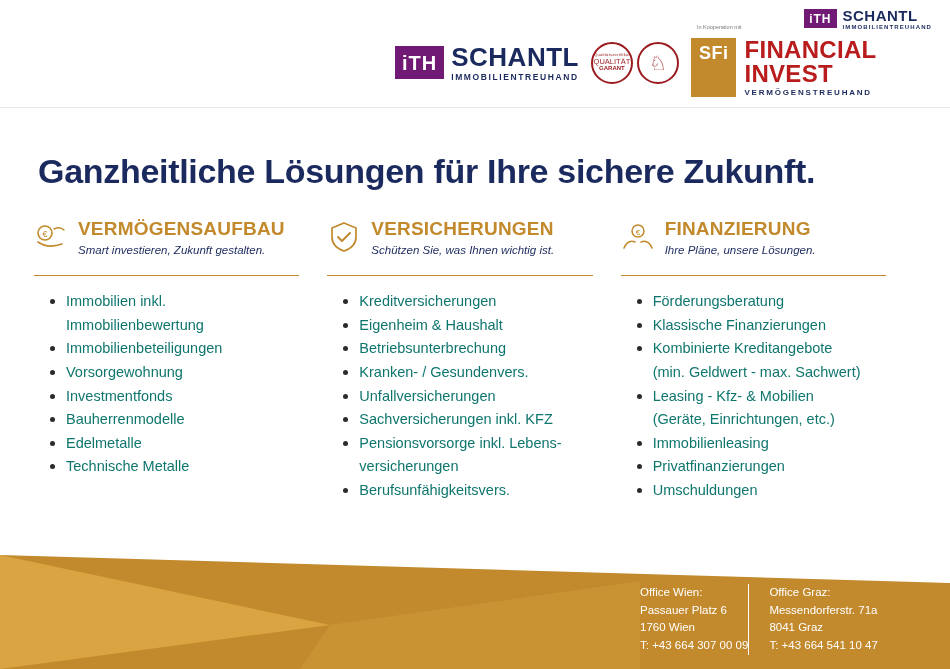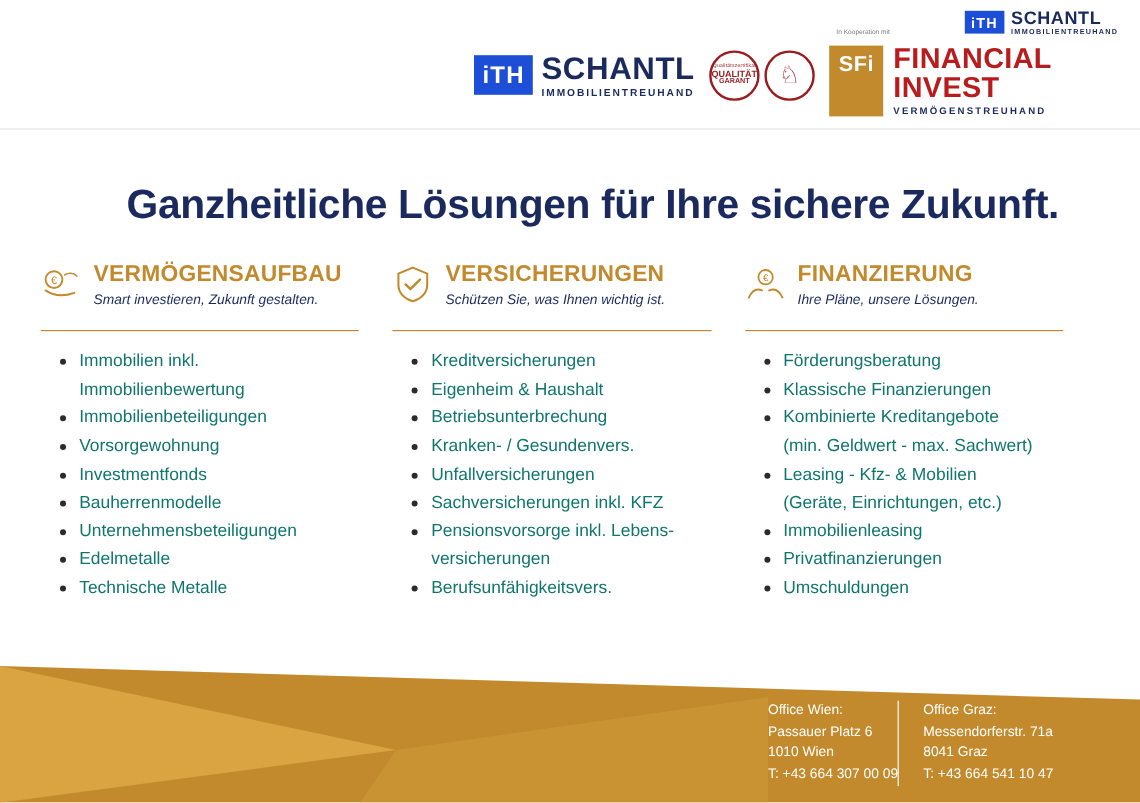--- a/index.html
+++ b/index.html
@@ -27,21 +27,21 @@
   }
   .corner-logo {
     position: absolute;
     top: 8px;
     right: 18px;
     display: flex;
     align-items: center;
     gap: 6px;
   }
   .ith-mark {
-    background: #1d4ed8;
+    background: #701a75;
     color: #ffffff;
     font-weight: bold;
     letter-spacing: 1px;
     display: inline-block;
     text-align: right;
   }
   .corner-logo .ith-mark {
     font-size: 12px;
     padding: 4px 5px 3px 5px;
     line-height: 1;
@@ -94,21 +94,21 @@
     width: 42px; height: 42px;
     border-radius: 50%;
     border: 2px solid #9b1b1f;
     display: flex; flex-direction: column;
     align-items: center; justify-content: center;
     color: #9b1b1f;
     text-align: center;
     line-height: 1.05;
   }
   .seal .s1 { font-size: 4.2px; letter-spacing: .2px; }
-  .seal .s2 { font-size: 7.5px; font-weight: bold; }
+  .seal .s2 { font-size: 7.5px; font-weight: normal; }
   .seal .s3 { font-size: 6px; font-weight: bold; }
   .seal.crest {
     border-color: #9b1b1f;
     background: #ffffff;
   }
   .crest-glyph { font-size: 20px; color: #9b1b1f; line-height: 1; }
 
   .coop {
     position: relative;
     padding-top: 10px;
@@ -144,21 +144,20 @@
     margin-top: 2px;
   }
 
   
   .title {
     margin: 44px 0 0 38px;
     font-size: 34px;
     font-weight: bold;
     color: #1b2a5e;
     letter-spacing: -0.3px;
-    text-align: center;
   }
 
   
   .columns {
     display: flex;
     margin: 28px 0 0 34px;
     width: 880px;
   }
   .col { width: 294px; padding-right: 14px; }
   .col-head {
@@ -300,21 +299,20 @@
         </span>
       </div>
       <div class="col-rule"></div>
       <ul class="col-list">
         <li>Immobilien inkl.</li>
         <li class="cont">Immobilienbewertung</li>
         <li>Immobilienbeteiligungen</li>
         <li>Vorsorgewohnung</li>
         <li>Investmentfonds</li>
         <li>Bauherrenmodelle</li>
-        <li>Unternehmensbeteiligungen</li>
         <li>Edelmetalle</li>
         <li>Technische Metalle</li>
       </ul>
     </div>
 
     <div class="col">
       <div class="col-head">
         <span class="col-icon">
           <svg viewBox="0 0 34 34" width="34" height="34">
             <path d="M17 3 L29 8 v9 c0 8 -6 12 -12 14 c-6 -2 -12 -6 -12 -14 V8 Z" fill="none" stroke="#c28a2c" stroke-width="1.7"></path>
@@ -374,21 +372,21 @@
   <div class="footer">
     <svg width="950" height="140" viewBox="0 0 950 140">
       <path d="M0 26 L950 54 L950 140 L0 140 Z" fill="#c28a2c"></path>
       <path d="M0 26 L330 96 L0 140 Z" fill="#d9a441"></path>
       <path d="M330 96 L640 52 L640 140 L300 140 Z" fill="#cf9a3a" opacity="0.55"></path>
     </svg>
     <div class="footer-cols">
       <div class="fcol">
         <div class="ftitle">Office Wien:</div>
         <div>Passauer Platz 6</div>
-        <div>1010 Wien</div>
+        <div>1760 Wien</div>
         <div>T: +43 664 307 00 09</div>
       </div>
       <div class="fcol second">
         <div class="ftitle">Office Graz:</div>
         <div>Messendorferstr. 71a</div>
         <div>8041 Graz</div>
         <div>T: +43 664 541 10 47</div>
       </div>
     </div>
   </div>

